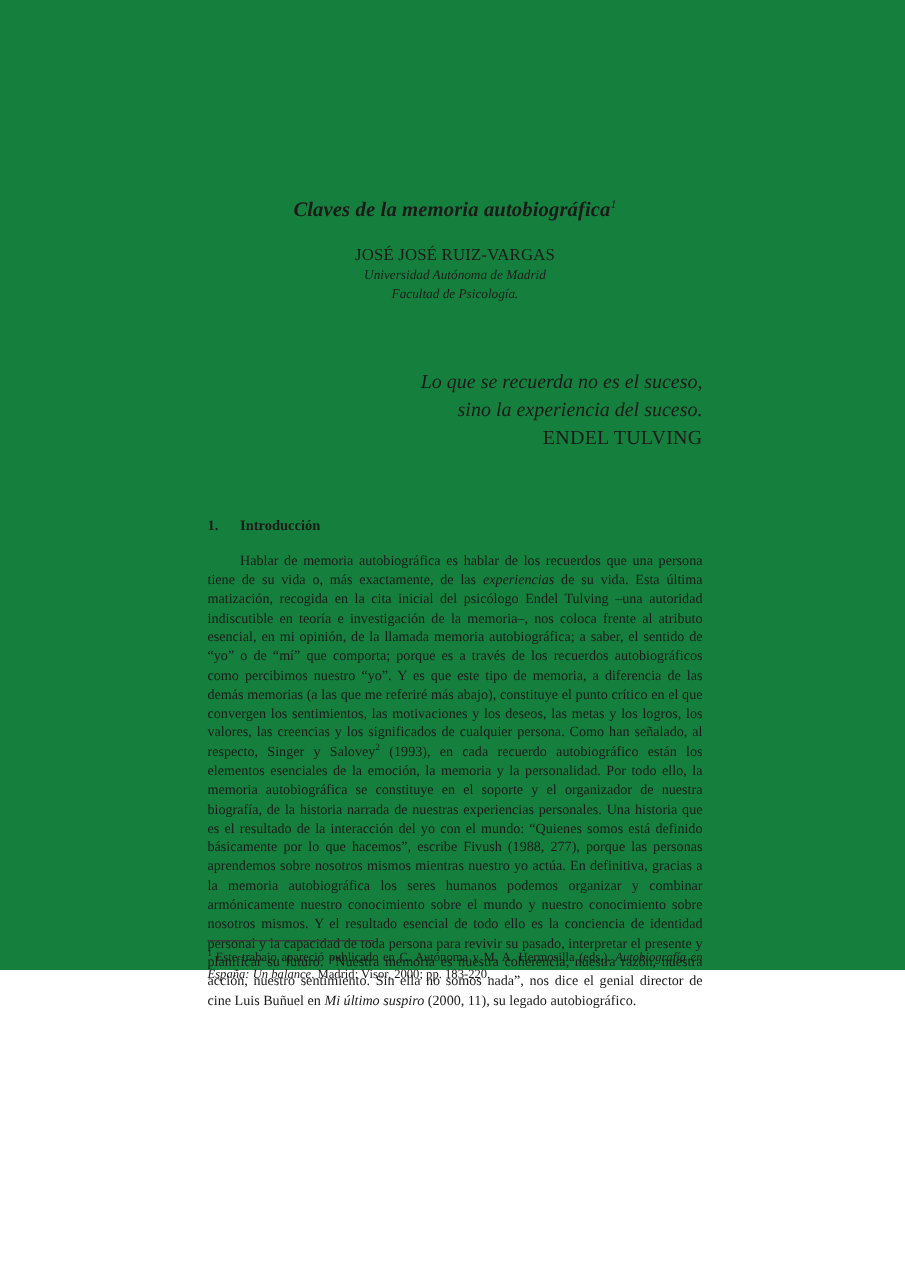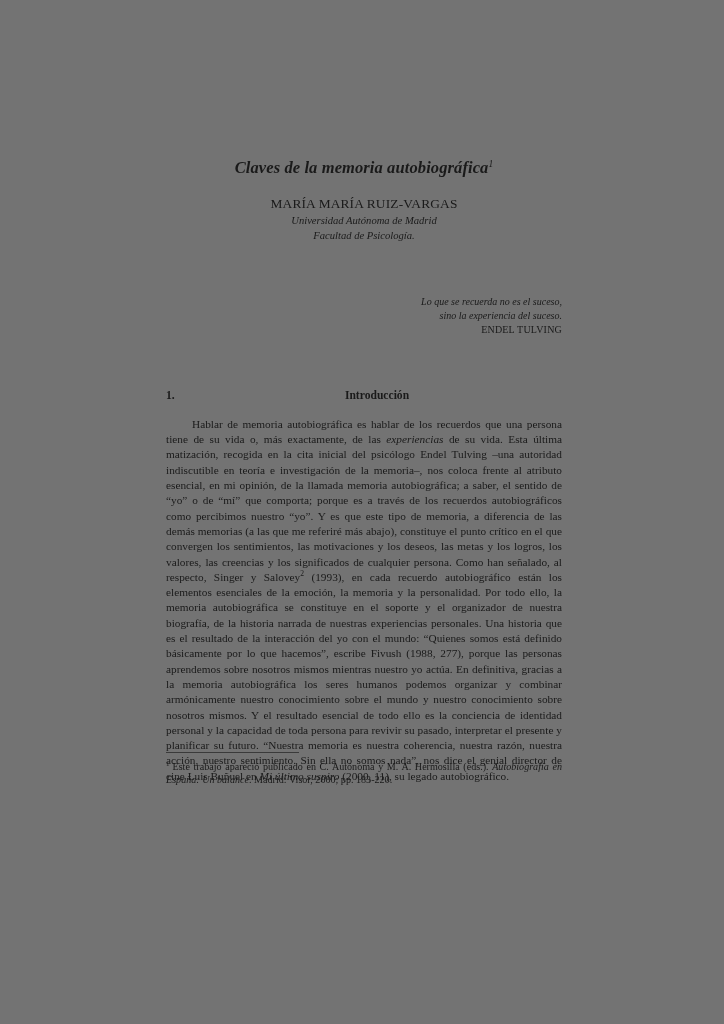--- a/index.html
+++ b/index.html
@@ -15,22 +15,22 @@
     color: #1a1a1a;
     position: relative;
     overflow: hidden;
   }
 
   .page {
     position: absolute;
     left: 0;
     top: 0;
     width: 724px;
-    height: 1024px;
-    background: #737373;
+    height: 776px;
+    background: #15803d;
   }
 
   
   .content {
     position: absolute;
     left: 166px;
     top: 0;
     width: 396px;
   }
 
@@ -67,21 +67,21 @@
     font-size: 10.6px;
     font-style: italic;
     line-height: 1.32;
     margin-top: 1px;
   }
 
   
   .epigraph {
     margin-top: 53px;
     text-align: right;
-    font-size: 10px;
+    font-size: 16px;
     line-height: 1.38;
   }
   .epigraph .line {
     font-style: italic;
   }
   .epigraph .attribution {
     font-style: normal;
     letter-spacing: 0.2px;
   }
 
@@ -89,21 +89,21 @@
   .section-heading {
     margin-top: 52px;
     font-size: 11.6px;
     font-weight: bold;
     display: flex;
   }
   .section-heading .num {
     width: 26px;
     flex: 0 0 26px;
   }
-  .section-heading .label { flex: 1 1 auto; text-align: center; }
+  .section-heading .label { flex: 1 1 auto; }
 
   
   .body-text {
     margin-top: 15px;
     font-size: 11.3px;
     line-height: 1.355;
     text-align: justify;
     text-indent: 26px;
     hyphens: none;
   }
@@ -146,21 +146,21 @@
 </style>
 </head>
 <body>
 
 <div class="page">
 
   <div class="content">
 
     <div class="title-block">
       <h1 class="doc-title"><span>Claves de la memoria autobiográfica</span><span class="fn-ref">1</span></h1>
-      <div class="author">MARÍA MARÍA RUIZ-VARGAS</div>
+      <div class="author">JOSÉ JOSÉ RUIZ-VARGAS</div>
       <div class="affiliation">Universidad Autónoma de Madrid</div>
       <div class="affiliation">Facultad de Psicología.</div>
     </div>
 
     <div class="epigraph">
       <div class="line">Lo que se recuerda no es el suceso,</div>
       <div class="line">sino la experiencia del suceso.</div>
       <div class="attribution">ENDEL TULVING</div>
     </div>
 

